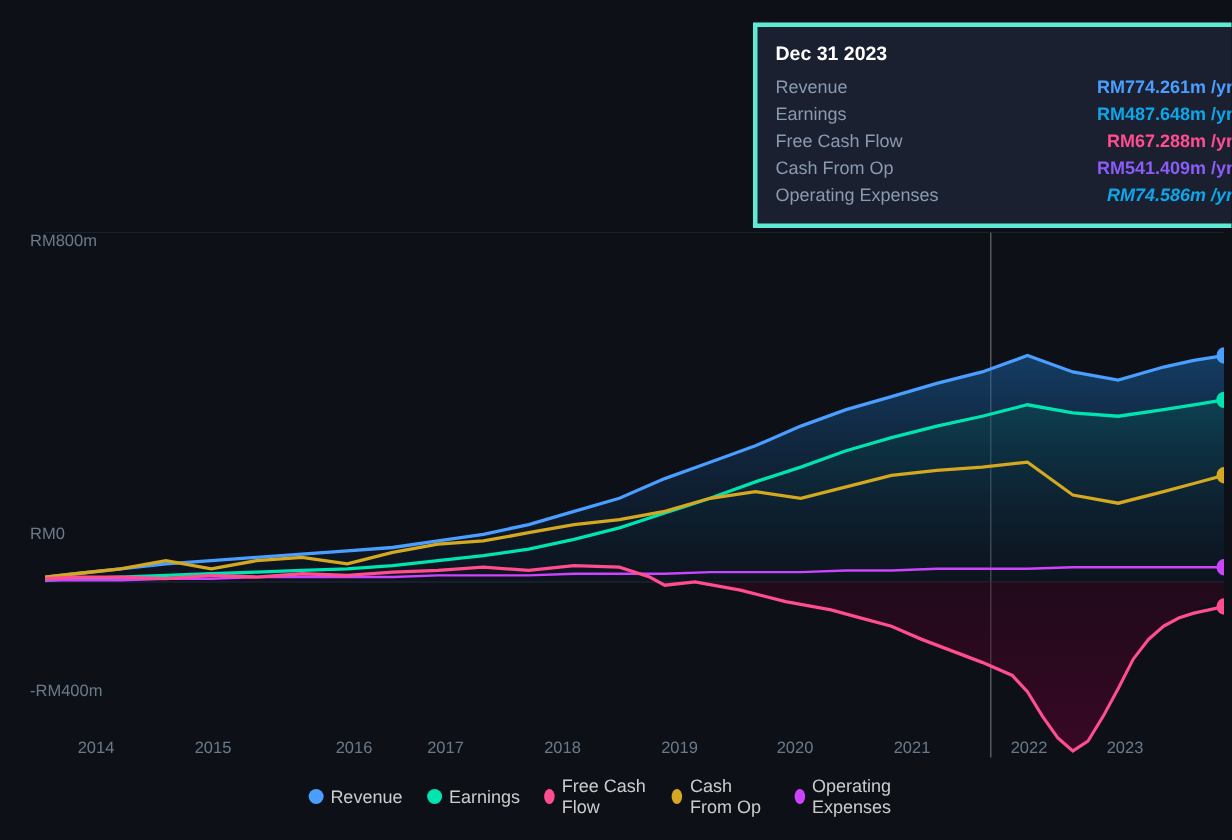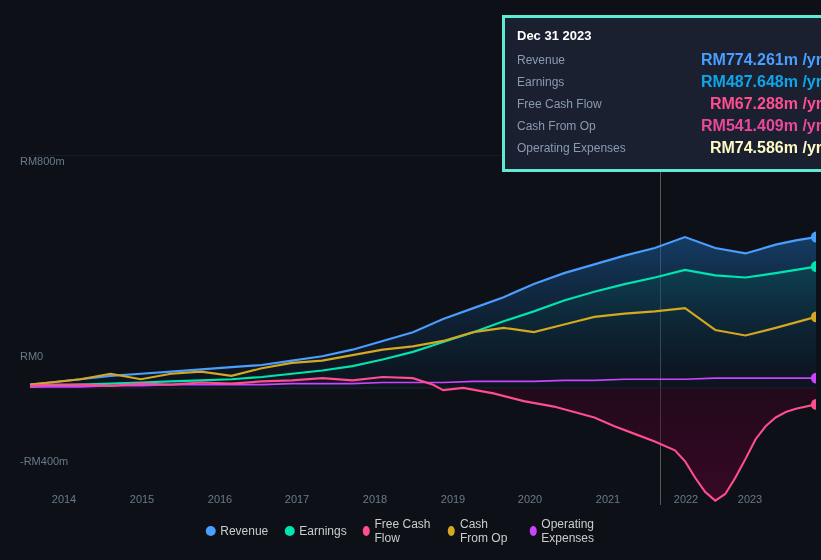--- a/index.html
+++ b/index.html
@@ -45,30 +45,30 @@
       align-items: center;
       padding: 2px 0;
       font-size: 12px;
     }
 
     .tooltip-label {
       color: #8a9ab0;
     }
 
     .tooltip-value {
-      font-size: 16px;
+      font-size: 12px;
       font-weight: bold;
     }
 
     .tooltip-value.revenue { color: #4a9eff; }
     .tooltip-value.earnings { color: #0ea5e9; }
     .tooltip-value.profit-margin { color: #00e5b0; font-weight: normal; font-size: 11px; }
     .tooltip-value.free-cash { color: #ff4d8f; }
-    .tooltip-value.cash-from-op { color: #ec4899; }
-    .tooltip-value.op-expenses { color: #fef9c3; }
+    .tooltip-value.cash-from-op { color: #8b5cf6; }
+    .tooltip-value.op-expenses { color: #0ea5e9; font-style: italic; }
 
     .profit-row {
       display: flex;
       justify-content: flex-end;
       padding: 1px 0;
     }
 
     
     .y-label {
       position: absolute;
@@ -213,21 +213,21 @@
       <circle cx="780" cy="102" r="5" fill="#00e5b0"></circle>
       <circle cx="780" cy="148" r="5" fill="#d4a820"></circle>
       <circle cx="780" cy="204" r="5" fill="#cc44ff"></circle>
       <circle cx="780" cy="228" r="5" fill="#ff4d8f"></circle>
 
     </svg>
   </div>
 
   <div class="x-label" style="left: 64px;">2014</div>
   <div class="x-label" style="left: 142px;">2015</div>
-  <div class="x-label" style="left: 220px;">2016</div>
+  <div class="x-label" style="left: 236px;">2016</div>
   <div class="x-label" style="left: 297px;">2017</div>
   <div class="x-label" style="left: 375px; margin-top: 30px;">2018</div>
   <div class="x-label" style="left: 453px;">2019</div>
   <div class="x-label" style="left: 530px; margin-top: 15px;">2020</div>
   <div class="x-label" style="left: 608px; text-align: right;">2021</div>
   <div class="x-label" style="left: 686px;">2022</div>
   <div class="x-label" style="left: 750px;">2023</div>
 
   <div class="legend">
     <div class="legend-item">

